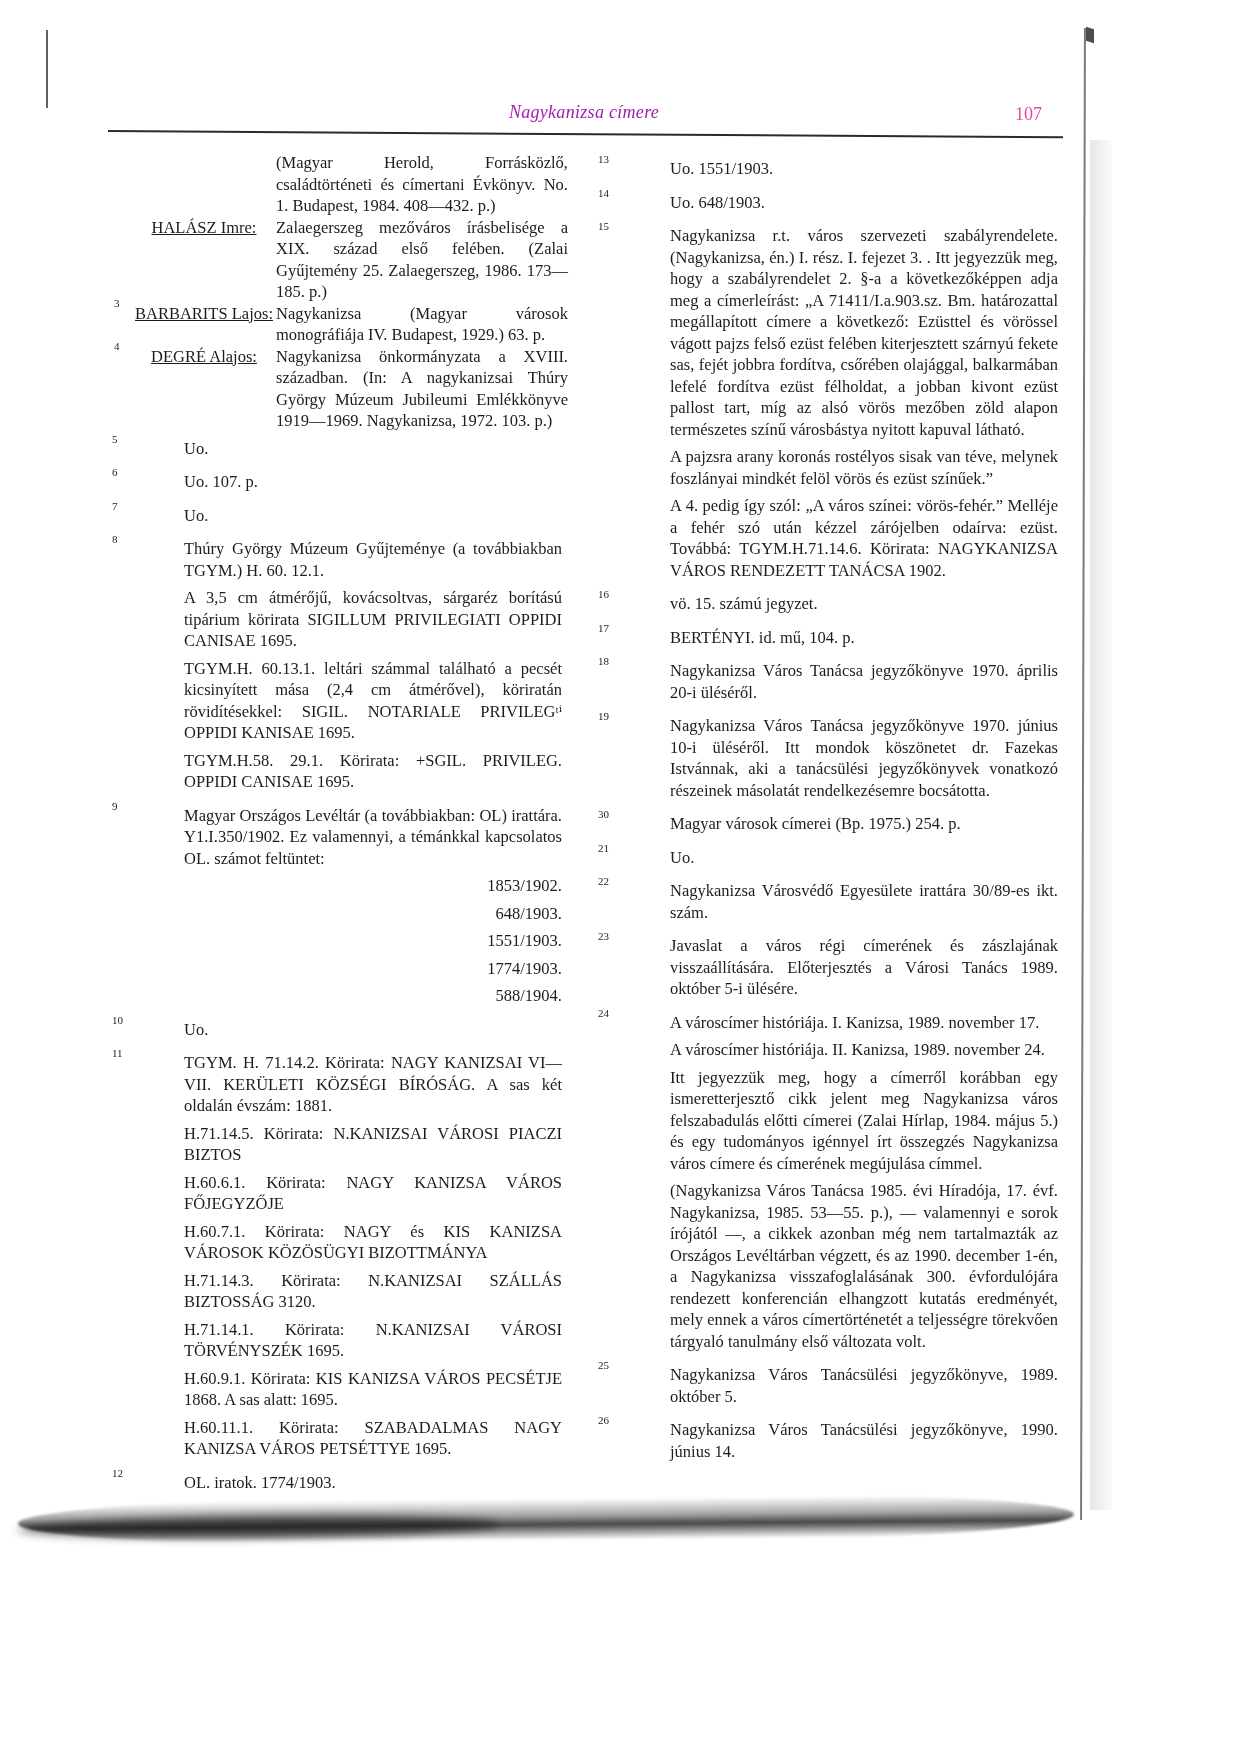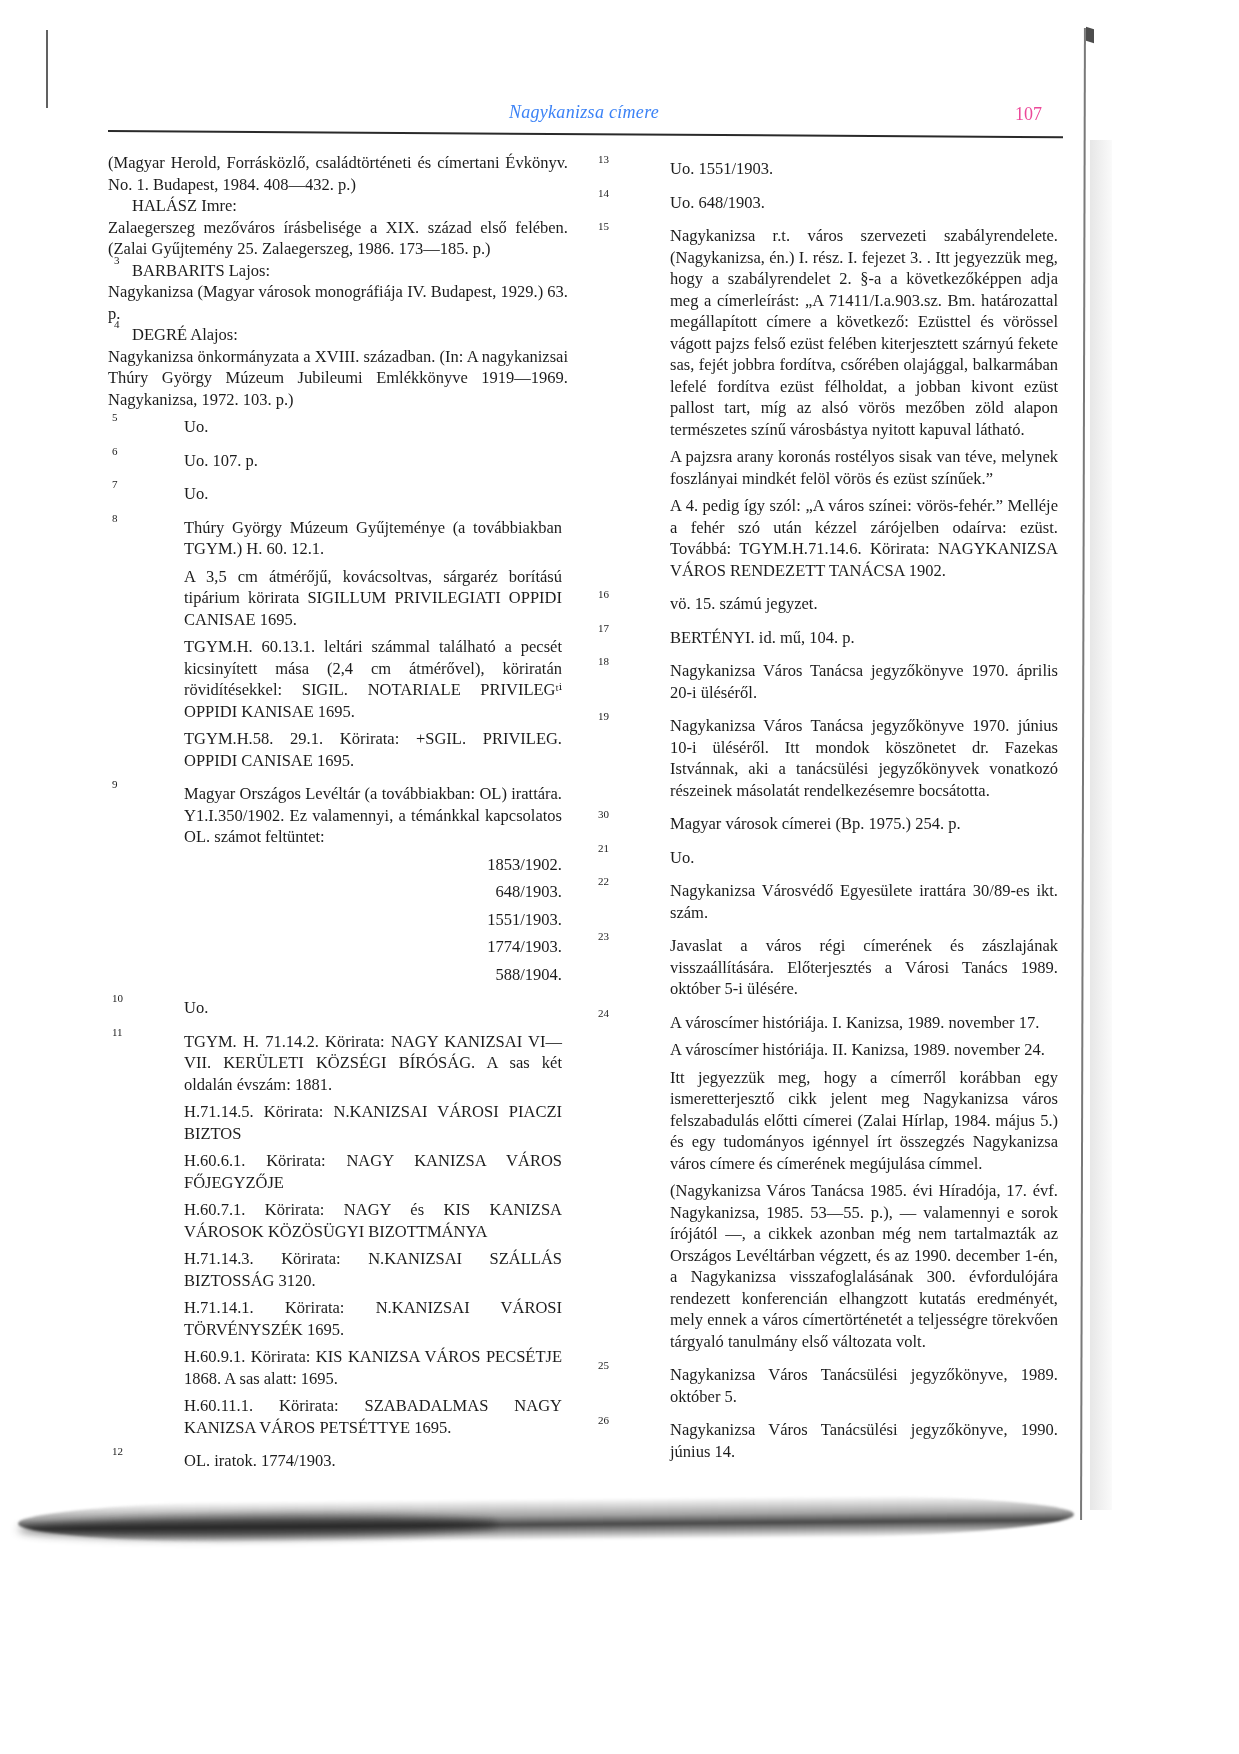--- a/index.html
+++ b/index.html
@@ -6,37 +6,37 @@
   body{
     width:1239px;height:1754px;position:relative;background:#ffffff;
     font-family:"Liberation Serif","DejaVu Serif",serif;color:#1c1c1c;
     overflow:hidden;
   }
   .page{position:absolute;left:0;top:0;width:1239px;height:1754px;background:#fff;}
   
   .header{position:absolute;left:108px;top:102px;width:952px;height:34px;}
   .header-title{
     position:absolute;left:0;right:0;top:0;text-align:center;
-    font-style:italic;font-size:18px;letter-spacing:.3px;color:#3b82f6;
+    font-style:italic;font-size:18px;letter-spacing:.3px;color:#a21caf;
   }
   .page-number{position:absolute;right:18px;top:2px;font-size:18px;color:#ec4899;}
   .header-rule{
     position:absolute;left:108px;top:130px;width:955px;height:2px;background:#2a2a2a;
     transform:rotate(0.38deg);transform-origin:left center;
   }
   
   .columns{position:absolute;left:108px;top:152px;width:956px;display:flex;gap:26px;}
   .col{font-size:16.5px;line-height:21.5px;text-align:justify;}
   .col-left{width:460px;}
   .col-right{width:470px;}
   p{margin:6px;}
   sup,.sup{font-size:11px;line-height:0;vertical-align:super;}
   
-  .bib{display:flex;flex-direction:column;}
-  .bib-label{width:168px;flex:none;position:relative;padding-left:24px;box-sizing:border-box;text-align:left;}
+  .bib{display:flex;}
+  .bib-label{width:168px;flex:none;position:relative;padding-left:24px;box-sizing:border-box;text-align:center;text-decoration:underline;}
   .bib-marker{position:absolute;left:6px;top:0;}
   .bib-text{flex:1;min-width:0;}
   
   .fn{display:flex;gap:46px;}
   .fn-marker{width:24px;flex:none;box-sizing:border-box;padding-left:4px;font-size:11px;
     transform:translateY(-3px);}
   .fn-body{flex:1;min-width:0;}
   .num-list{text-align:right;}
   
   .artifact{pointer-events:none;}

